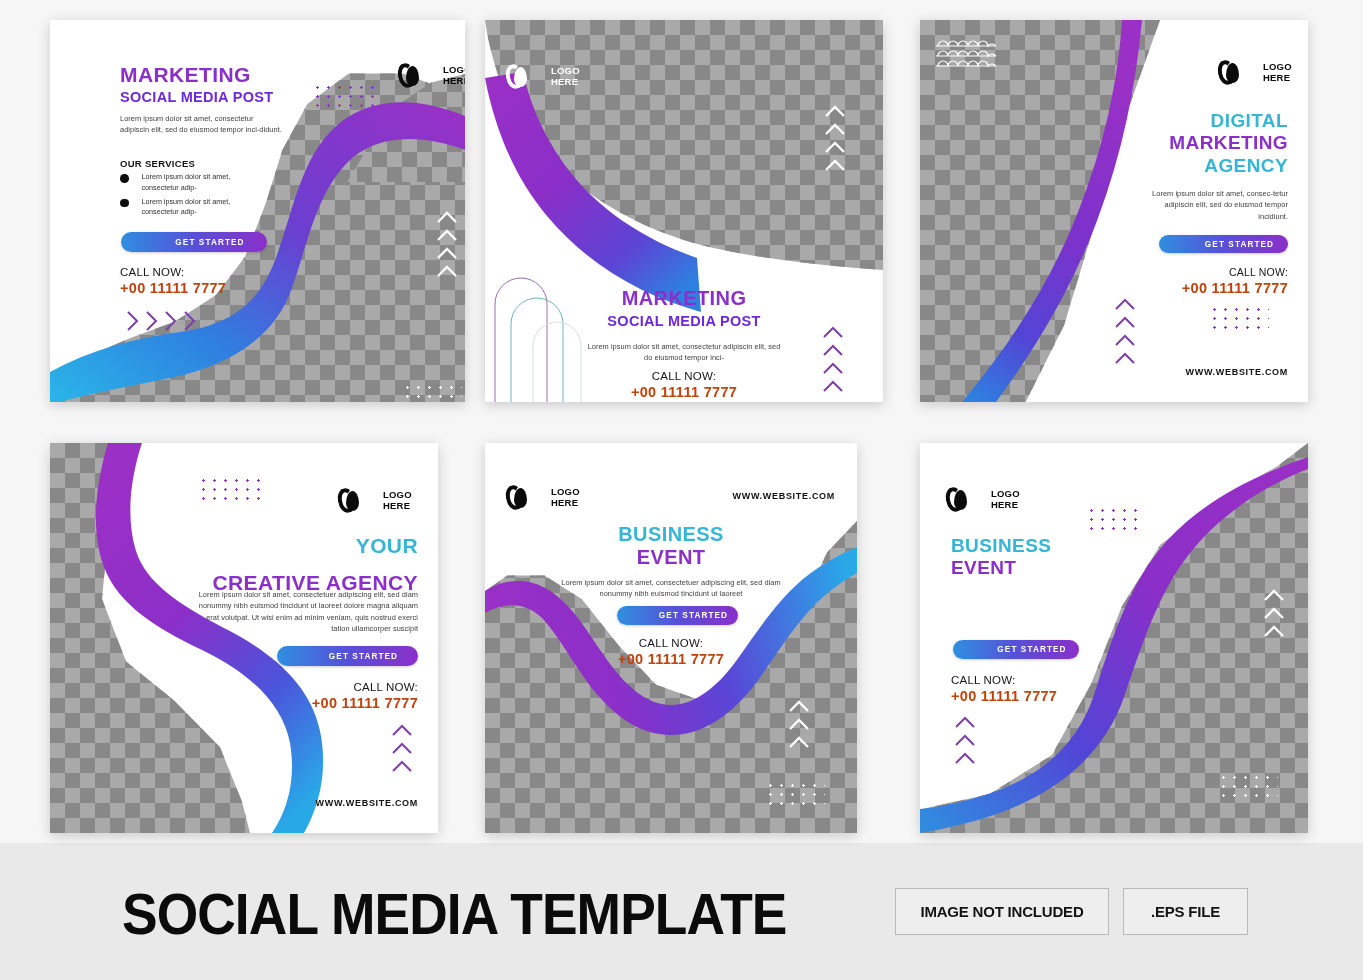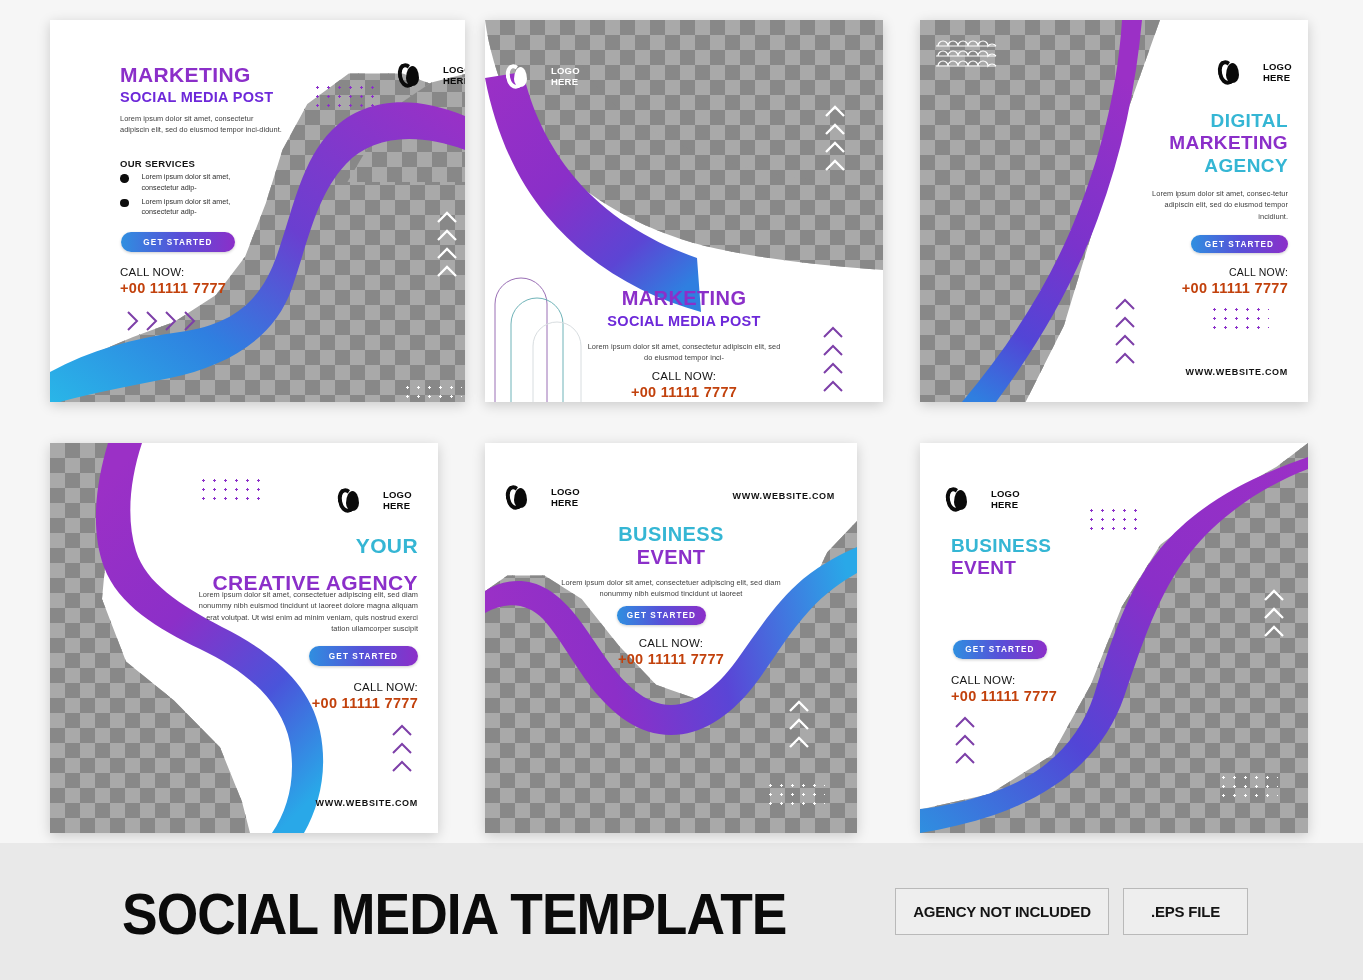--- a/index.html
+++ b/index.html
@@ -70,20 +70,21 @@
   .logo-txt.white{color:#fff;}
 
   
   .btn{
     display:inline-flex;align-items:center;justify-content:center;
     background:linear-gradient(90deg,#2f8fe0 0%,#5750d8 50%,#8b2fc9 100%);
     color:#fff;border-radius:20px;
     font-size:8.2px;font-weight:bold;letter-spacing:1.1px;
     box-shadow:0 1px 3px rgba(0,0,0,.2);
     cursor:pointer;
+    padding-left:32px;
   }
 
   
   .dotgrid{
     background-image:radial-gradient(circle, currentColor 1.1px, transparent 1.3px);
     background-size:11px 9px;
   }
 
   
   .chev{position:absolute;display:flex;}
@@ -522,15 +523,15 @@
         </svg>
       <svg width="24" height="18" viewBox="0 0 24 18">
           <path d="M3 14 L12 5 L21 14" fill="none" stroke="#ffffff" stroke-width="2.3"></path>
         </svg>
     </div>
 
     <div class="dotgrid" style="position:absolute;left:298px;top:330px;width:60px;height:30px;color:#ffffff;"></div>
   </div>
 
   <div class="banner-title">SOCIAL MEDIA TEMPLATE</div>
-  <div class="tagbox tag1">AGENCY NOT INCLUDED</div>
+  <div class="tagbox tag1">IMAGE NOT INCLUDED</div>
   <div class="tagbox tag2">.EPS FILE</div>
 </div>
 
 </body></html>

